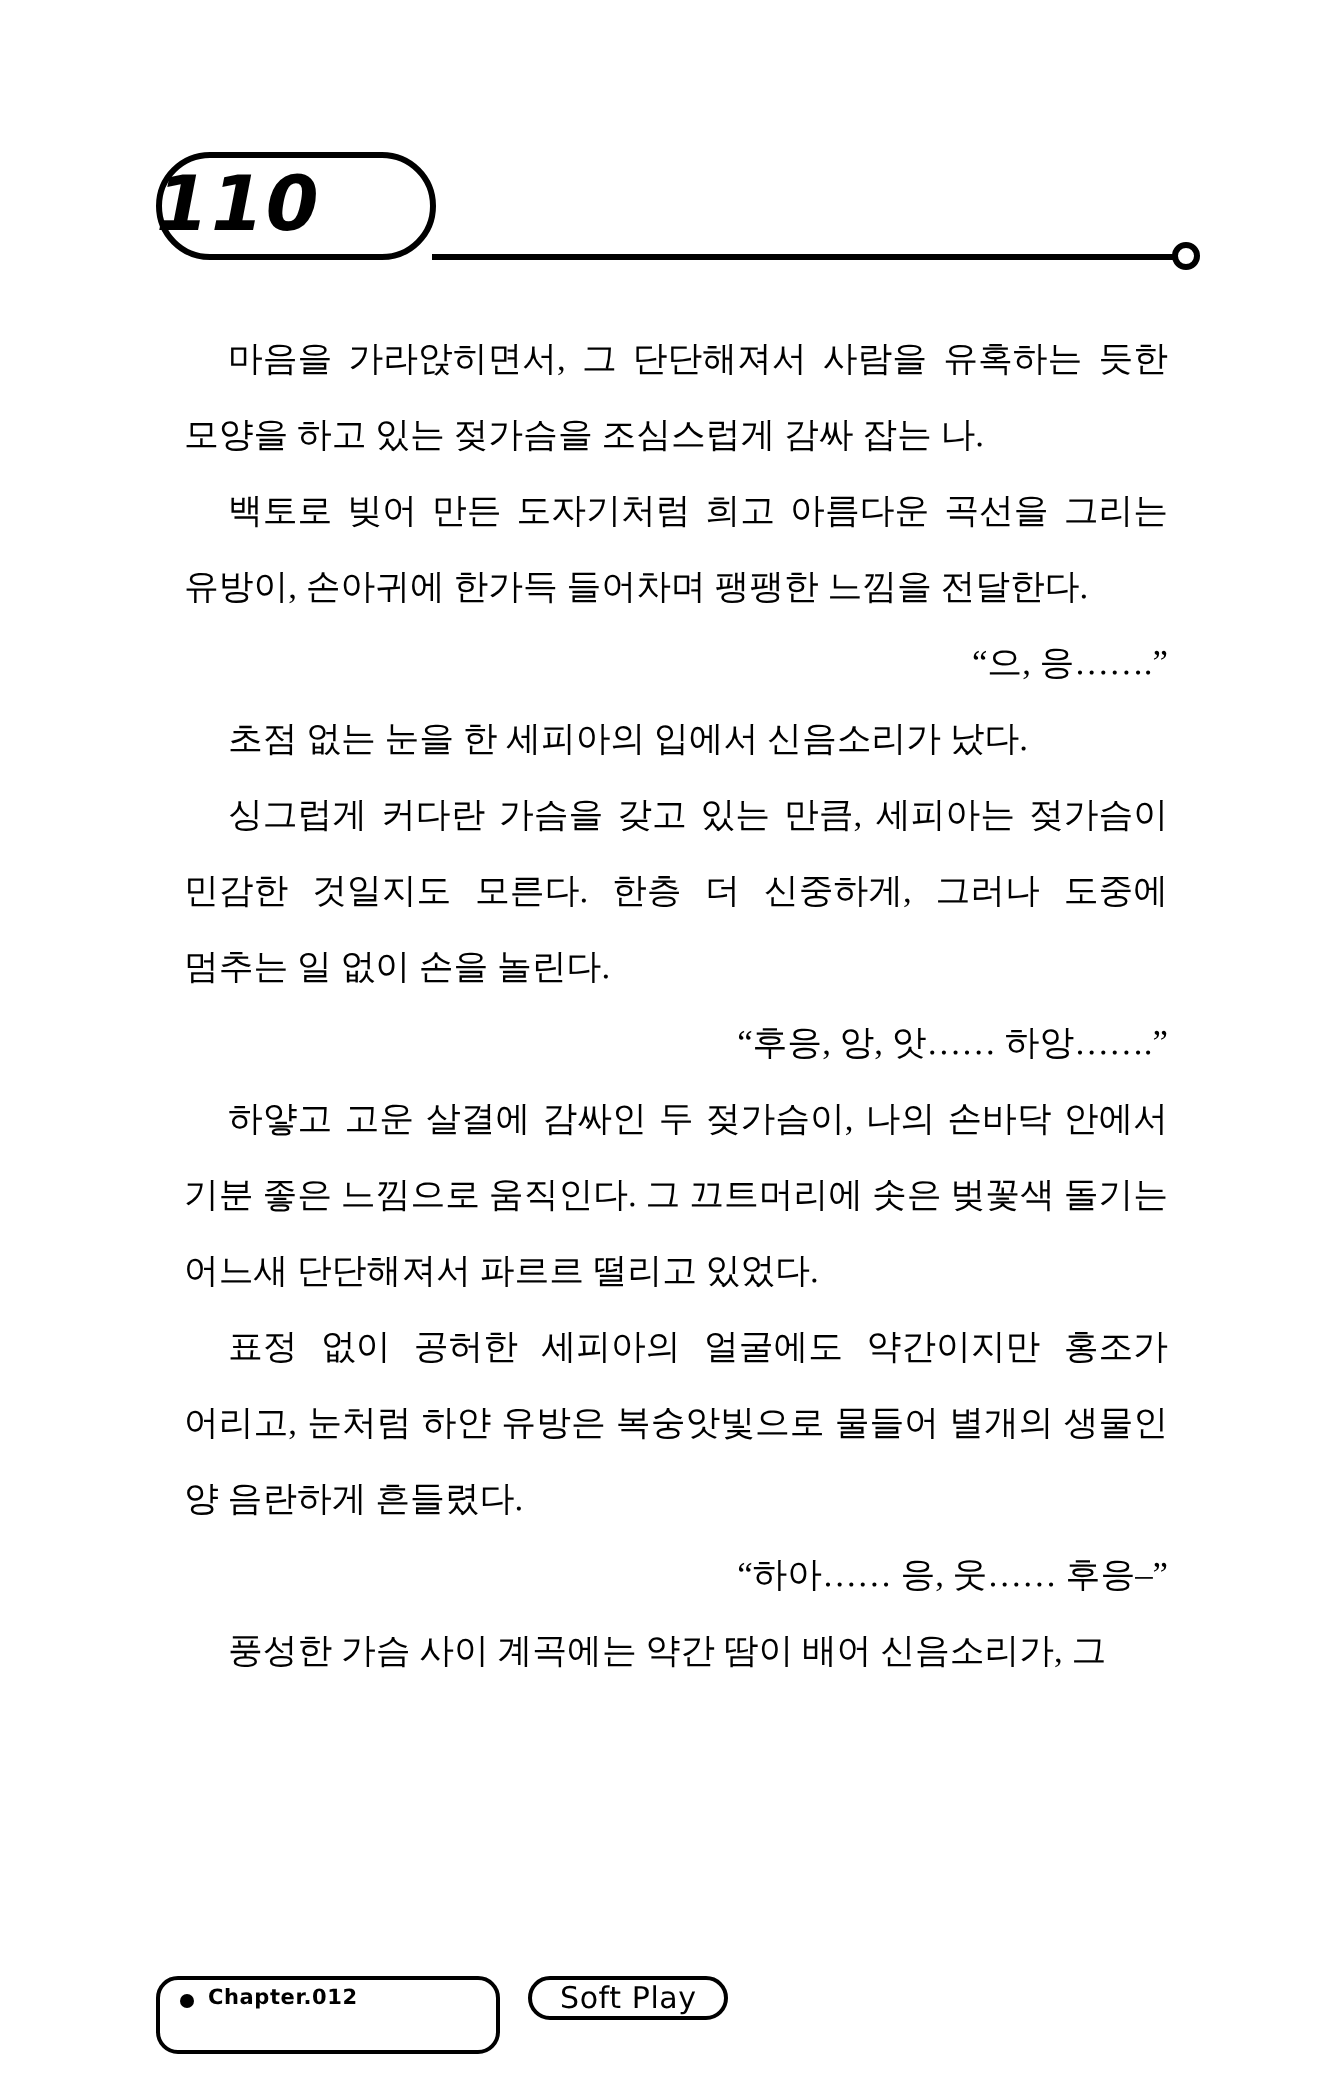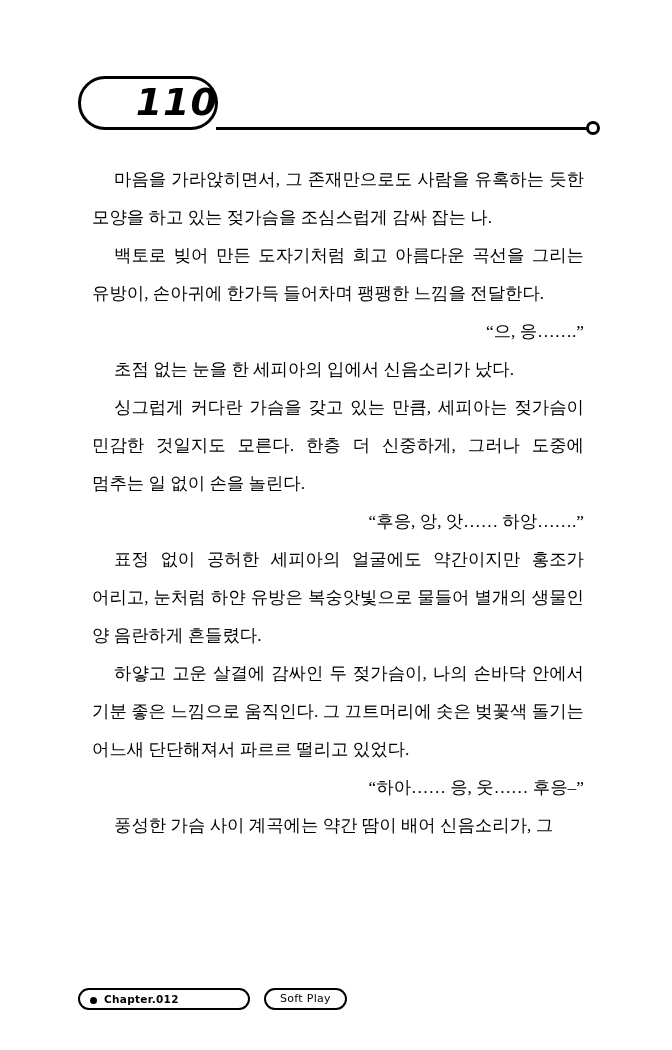--- a/index.html
+++ b/index.html
@@ -42,21 +42,21 @@
     box-sizing: border-box;
     background: #fff;
   }
   .page-number-text {
     position: absolute;
     left: 0;
     top: 0;
     width: 140px;
     height: 54px;
     line-height: 52px;
-    text-align: right;
+    text-align: left;
     font-family: "DejaVu Sans", sans-serif;
     font-style: italic;
     font-weight: bold;
     font-size: 38px;
     letter-spacing: 1px;
   }
   .header-rule {
     position: absolute;
     left: 138px;
     top: 51px;
@@ -104,21 +104,21 @@
     left: 78px;
     top: 988px;
     width: 520px;
     height: 26px;
   }
   .footer-chapter {
     position: absolute;
     left: 0;
     top: 0;
     width: 172px;
-    height: 22px;
+    height: 39px;
     border: 2px solid #000;
     border-radius: 11px;
     box-sizing: border-box;
     background: #fff;
   }
   .footer-chapter-dot {
     position: absolute;
     left: 10px;
     top: 7px;
     width: 7px;
@@ -139,46 +139,46 @@
     position: absolute;
     left: 186px;
     top: 0;
     height: 22px;
     padding: 0 14px;
     border: 2px solid #000;
     border-radius: 11px;
     box-sizing: border-box;
     background: #fff;
     font-family: "DejaVu Sans", sans-serif;
-    font-size: 11px;
+    font-size: 15px;
     line-height: 18px;
     letter-spacing: 0.3px;
   }
 </style>
 </head>
 <body>
 
 <div class="page">
 
   <div class="page-number-wrap">
     <div class="page-number-pill"></div>
     <div class="page-number-text">110</div>
     <div class="header-rule"></div>
     <div class="header-dot"></div>
   </div>
 
   <div class="body-text">
-    <p class="para">마음을 가라앉히면서, 그 존재만으로도 사람을 유혹하는 듯한 모양을 하고 있는 젖가슴을 조심스럽게 감싸 잡는 나.</p>
+    <p class="para">마음을 가라앉히면서, 그 단단해져서 사람을 유혹하는 듯한 모양을 하고 있는 젖가슴을 조심스럽게 감싸 잡는 나.</p>
     <p class="para">백토로 빚어 만든 도자기처럼 희고 아름다운 곡선을 그리는 유방이, 손아귀에 한가득 들어차며 팽팽한 느낌을 전달한다.</p>
     <p class="para dialogue">“으, 응…….”</p>
     <p class="para">초점 없는 눈을 한 세피아의 입에서 신음소리가 났다.</p>
     <p class="para">싱그럽게 커다란 가슴을 갖고 있는 만큼, 세피아는 젖가슴이 민감한 것일지도 모른다. 한층 더 신중하게, 그러나 도중에 멈추는 일 없이 손을 놀린다.</p>
     <p class="para dialogue">“후응, 앙, 앗…… 하앙…….”</p>
+    <p class="para">하얗고 고운 살결에 감싸인 두 젖가슴이, 나의 손바닥 안에서 기분 좋은 느낌으로 움직인다. 그 끄트머리에 솟은 벚꽃색 돌기는 어느새 단단해져서 파르르 떨리고 있었다.</p>
     <p class="para">표정 없이 공허한 세피아의 얼굴에도 약간이지만 홍조가 어리고, 눈처럼 하얀 유방은 복숭앗빛으로 물들어 별개의 생물인 양 음란하게 흔들렸다.</p>
-    <p class="para">하얗고 고운 살결에 감싸인 두 젖가슴이, 나의 손바닥 안에서 기분 좋은 느낌으로 움직인다. 그 끄트머리에 솟은 벚꽃색 돌기는 어느새 단단해져서 파르르 떨리고 있었다.</p>
     <p class="para dialogue">“하아…… 응, 웃…… 후응–”</p>
     <p class="para">풍성한 가슴 사이 계곡에는 약간 땀이 배어 신음소리가, 그</p>
   </div>
 
   <div class="footer">
     <div class="footer-chapter">
       <span class="footer-chapter-dot"></span>
       <span class="footer-chapter-label">Chapter.012</span>
     </div>
     <div class="footer-title">Soft Play</div>

